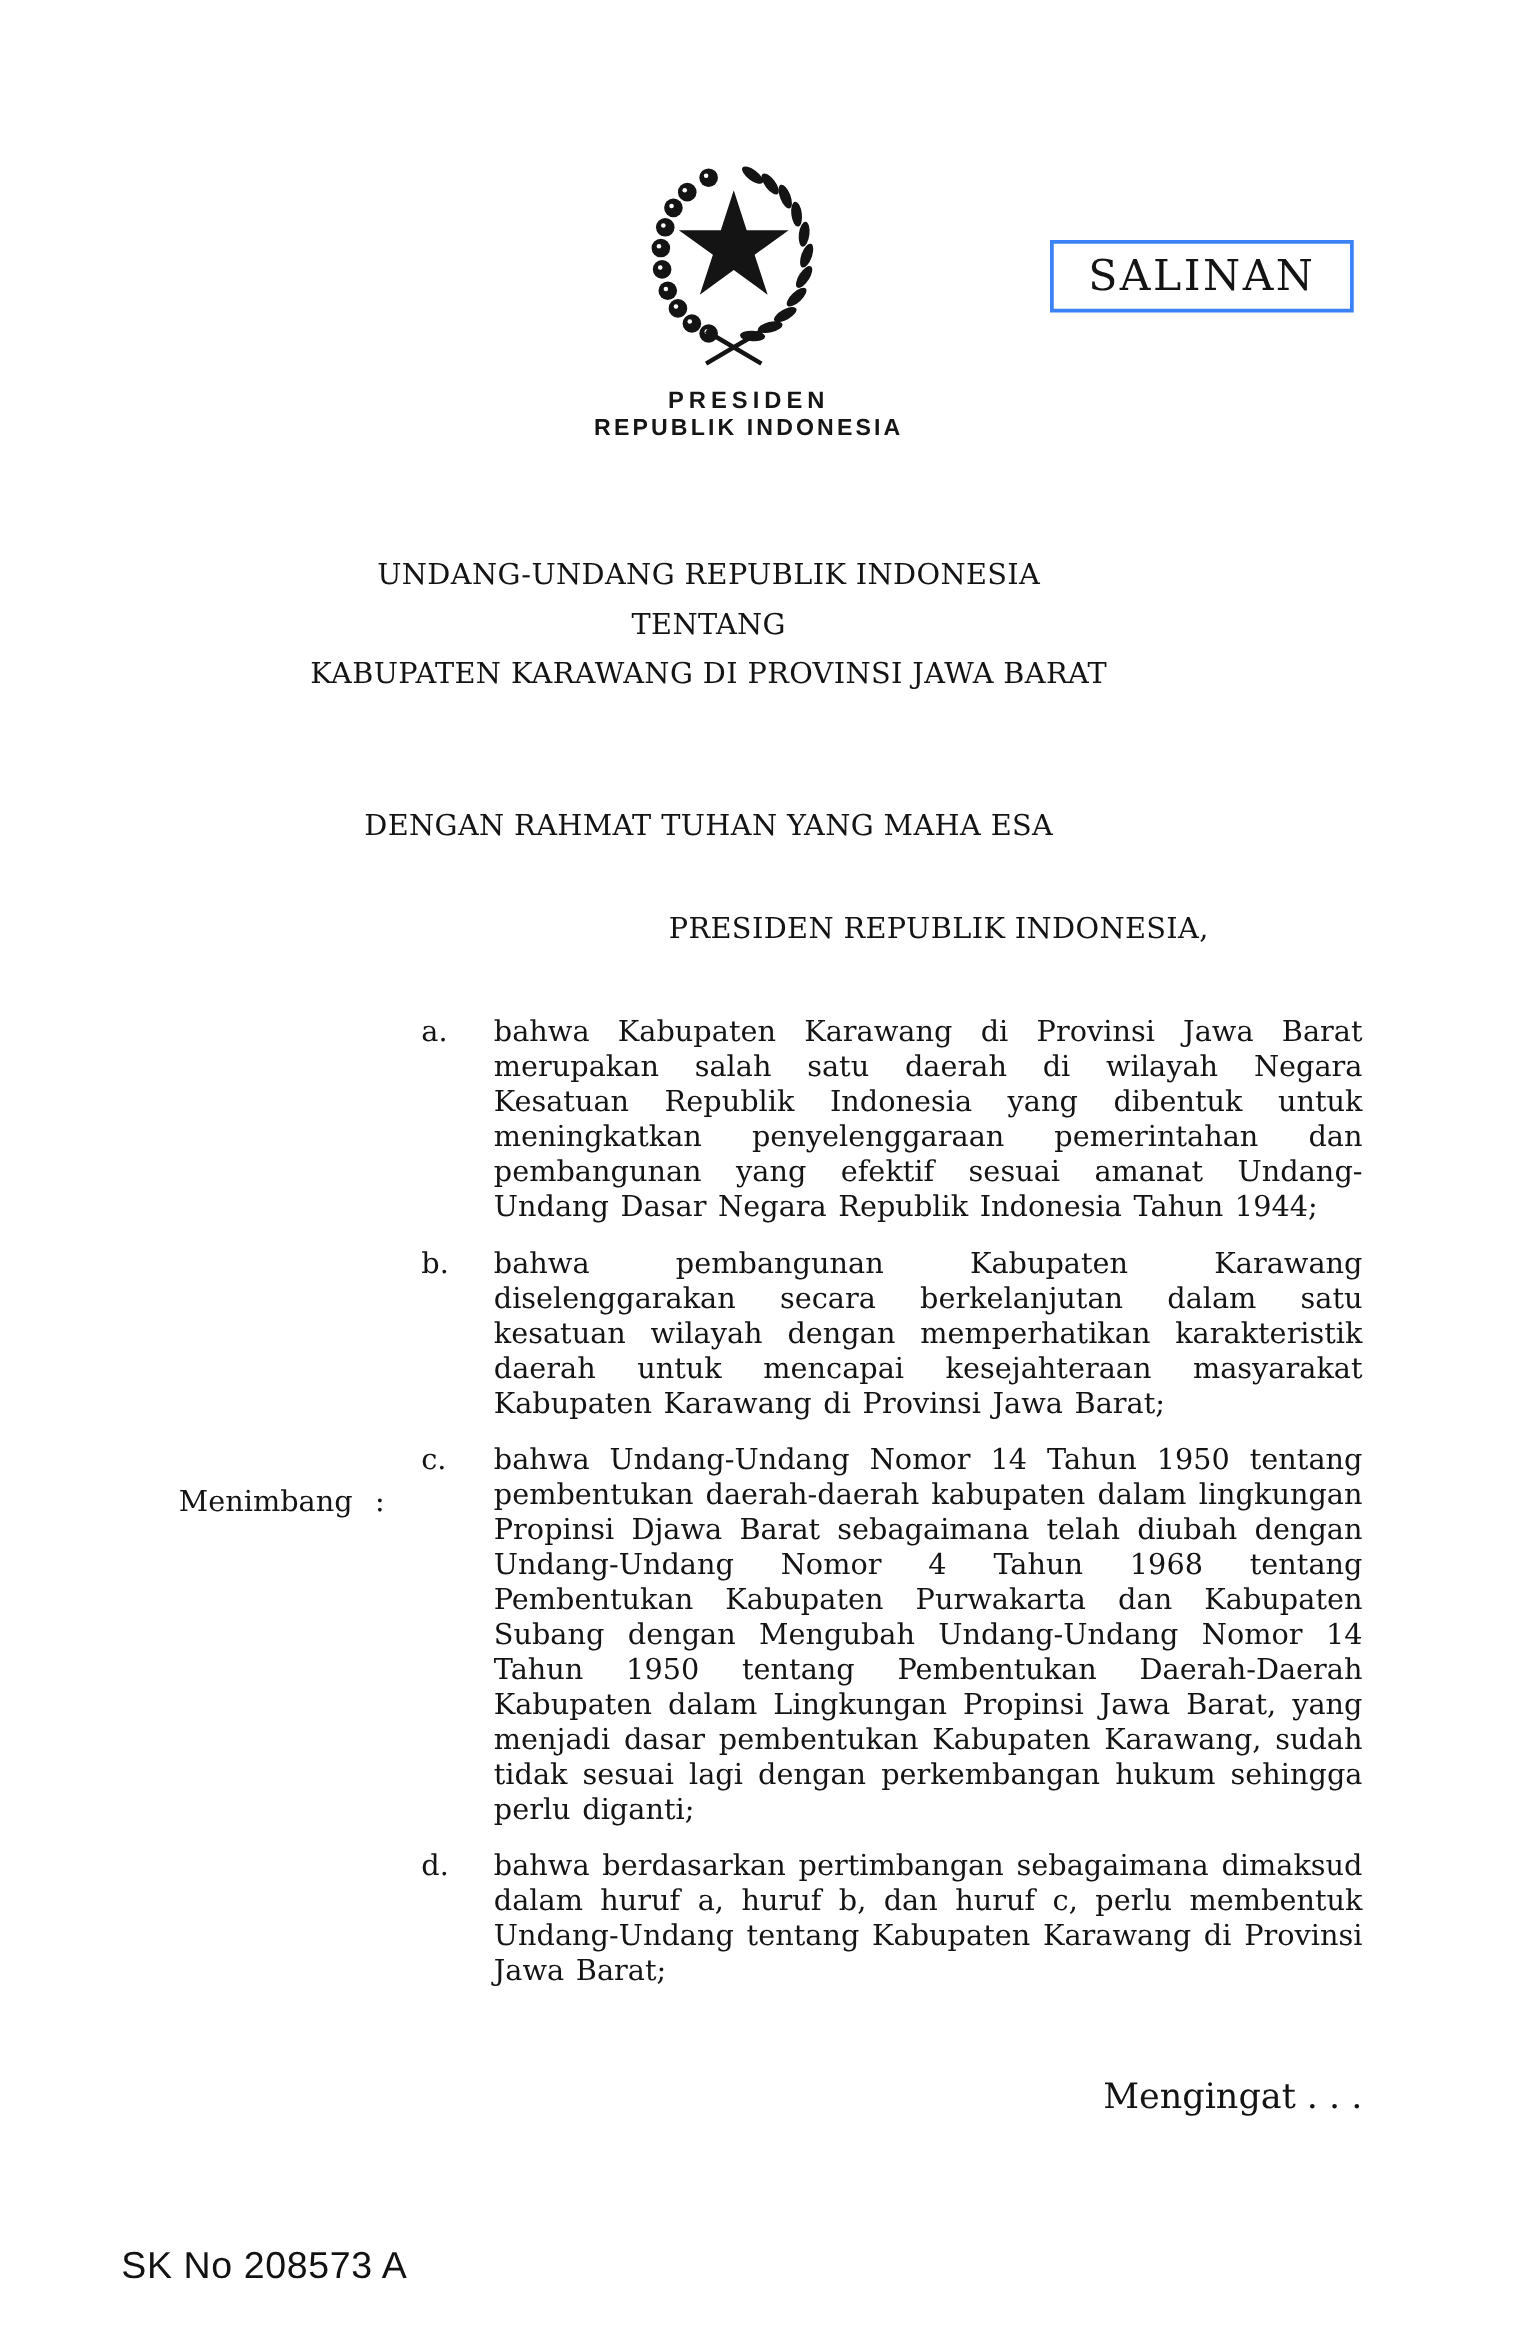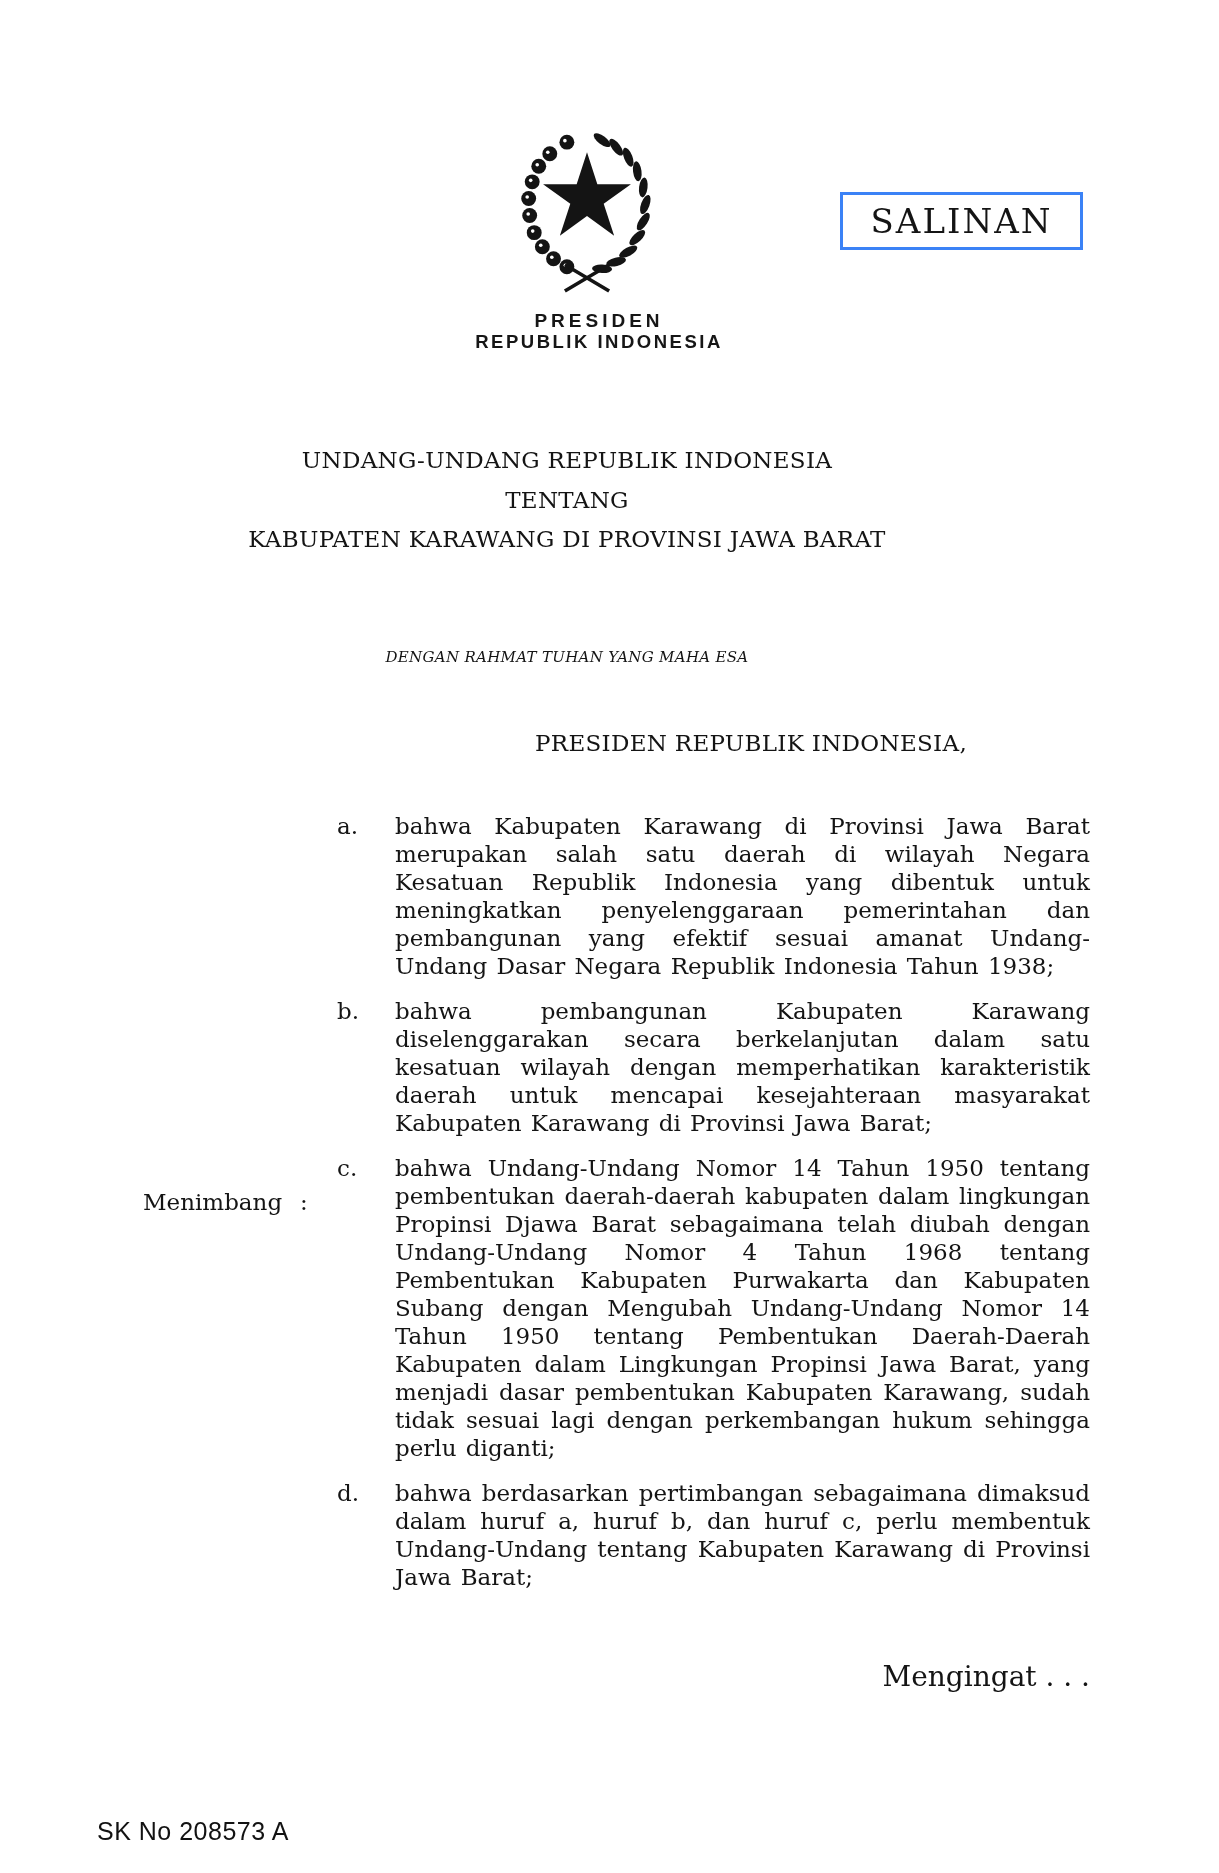--- a/index.html
+++ b/index.html
@@ -73,23 +73,22 @@
     font-size: 23px;
     line-height: 39.7px;
     letter-spacing: 0.3px;
   }
   .invocation {
     position: absolute;
     left: 167px;
     top: 648px;
     width: 800px;
     text-align: center;
-    font-size: 15px;
+    font-size: 23px;
     letter-spacing: 0.3px;
-    font-style: italic;
   }
   .authority {
     position: absolute;
     left: 167px;
     top: 730px;
     width: 800px;
     text-align: right;
     font-size: 23px;
     letter-spacing: 0.3px;
   }
@@ -126,24 +125,23 @@
     position: absolute;
     right: 129px;
     top: 1660px;
     font-size: 28px;
   }
   .footer-code {
     position: absolute;
     left: 97px;
     top: 1796px;
     font-family: "Liberation Sans", sans-serif;
-    font-size: 25px;
+    font-size: 30px;
     letter-spacing: 0.5px;
     color: #121212;
-    margin-top: 21px;
   }
 </style>
 </head>
 <body>
 
 <div class="page">
 
   <div class="seal">
     <svg viewBox="0 0 160 185" width="162" height="186" xmlns="http://www.w3.org/2000/svg">
       <g fill="#141414" stroke="none">
@@ -206,21 +204,21 @@
 
   <div class="invocation">DENGAN RAHMAT TUHAN YANG MAHA ESA</div>
   <div class="authority">PRESIDEN REPUBLIK INDONESIA,</div>
 
   <div class="considering">
     <div class="c-label">Menimbang</div>
     <div class="c-colon">:</div>
     <div class="c-items">
       <div class="c-item">
         <div class="c-marker">a.</div>
-        <div class="c-text">bahwa Kabupaten Karawang di Provinsi Jawa Barat merupakan salah satu daerah di wilayah Negara Kesatuan Republik Indonesia yang dibentuk untuk meningkatkan penyelenggaraan pemerintahan dan pembangunan yang efektif sesuai amanat Undang-Undang Dasar Negara Republik Indonesia Tahun 1938;</div>
+        <div class="c-text">bahwa Kabupaten Karawang di Provinsi Jawa Barat merupakan salah satu daerah di wilayah Negara Kesatuan Republik Indonesia yang dibentuk untuk meningkatkan penyelenggaraan pemerintahan dan pembangunan yang efektif sesuai amanat Undang-Undang Dasar Negara Republik Indonesia Tahun 1944;</div>
       </div>
       <div class="c-item">
         <div class="c-marker">b.</div>
         <div class="c-text">bahwa pembangunan Kabupaten Karawang diselenggarakan secara berkelanjutan dalam satu kesatuan wilayah dengan memperhatikan karakteristik daerah untuk mencapai kesejahteraan masyarakat Kabupaten Karawang di Provinsi Jawa Barat;</div>
       </div>
       <div class="c-item">
         <div class="c-marker">c.</div>
         <div class="c-text">bahwa Undang-Undang Nomor 14 Tahun 1950 tentang pembentukan daerah-daerah kabupaten dalam lingkungan Propinsi Djawa Barat sebagaimana telah diubah dengan Undang-Undang Nomor 4 Tahun 1968 tentang Pembentukan Kabupaten Purwakarta dan Kabupaten Subang dengan Mengubah Undang-Undang Nomor 14 Tahun 1950 tentang Pembentukan Daerah-Daerah Kabupaten dalam Lingkungan Propinsi Jawa Barat, yang menjadi dasar pembentukan Kabupaten Karawang, sudah tidak sesuai lagi dengan perkembangan hukum sehingga perlu diganti;</div>
       </div>
       <div class="c-item">

